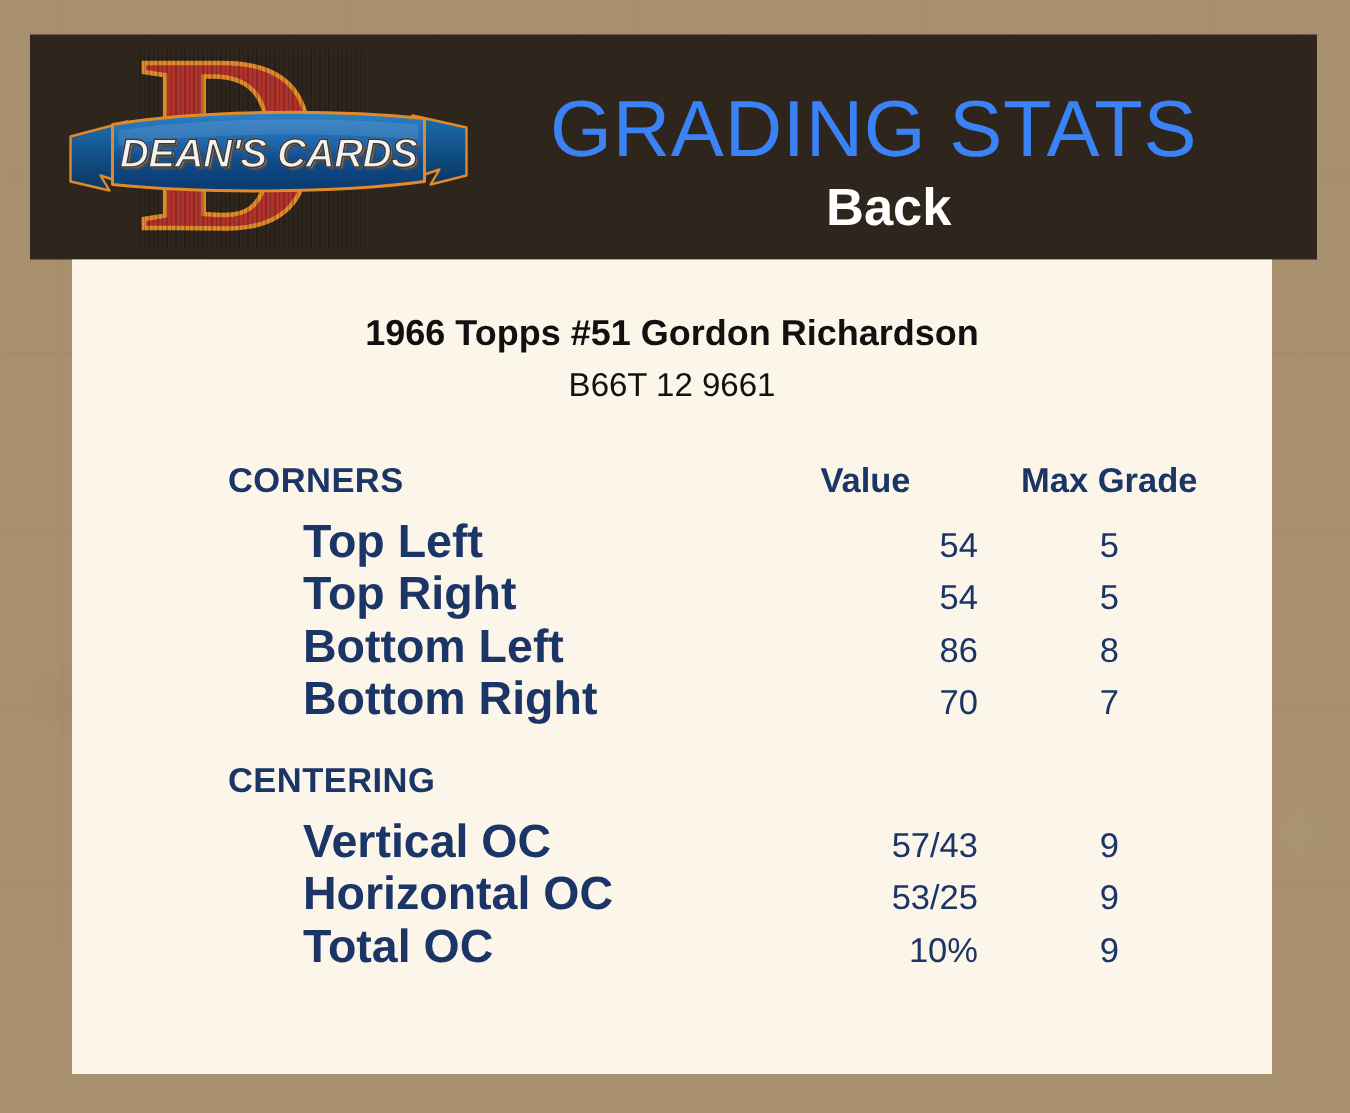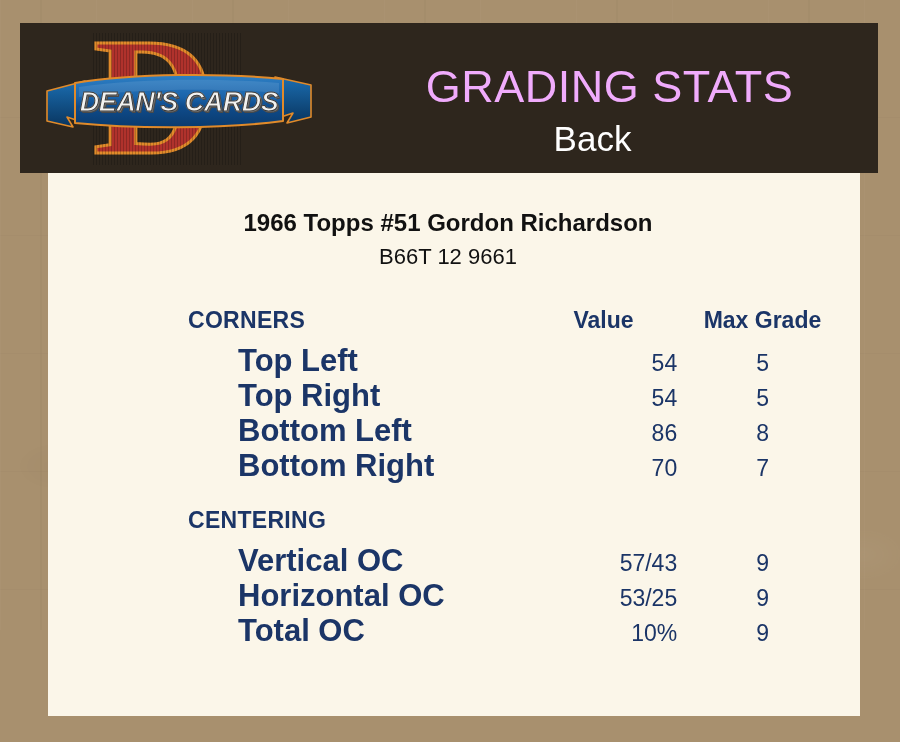--- a/index.html
+++ b/index.html
@@ -119,51 +119,50 @@
       2px 2px 0 #4a4a4a,
       0 0 1px #ffffff;
     -webkit-text-stroke: 1px #3a3a3a;
     white-space: nowrap;
     user-select: none;
   }
 
   
   #header-title {
     position: absolute;
-    left: 317px;
+    left: 290px;
     top: 38px;
     width: 545px;
     text-align: center;
-    color: #f0abfc;
-    font-size: 45px;
+    color: #3b82f6;
+    font-size: 53px;
     line-height: 52px;
     font-weight: normal;
     letter-spacing: 0.5px;
   }
   #header-subtitle {
     position: absolute;
     left: 300px;
     top: 95px;
     width: 545px;
     text-align: center;
     color: #ffffff;
     font-size: 35px;
     line-height: 42px;
-    font-weight: normal;
+    font-weight: bold;
   }
 
   
   #panel {
     position: absolute;
     left: 48px;
     top: 173px;
     width: 800px;
     height: 543px;
     background: #fbf6e9;
-    padding-left: 12px;
   }
 
   #card-title {
     position: absolute;
     left: 0;
     top: 35px;
     width: 800px;
     text-align: center;
     color: #111111;
     font-size: 24px;
@@ -185,21 +184,20 @@
   
   #stats {
     position: absolute;
     left: 104px;
     top: 134px;
     width: 696px;
     color: #1b3567;
   }
   .section {
     margin-bottom: 10px;
-    margin-left: 36px;
   }
   .section-head {
     display: flex;
     align-items: baseline;
     height: 36px;
   }
   .section-title {
     width: 350px;
     font-size: 23px;
     font-weight: bold;

